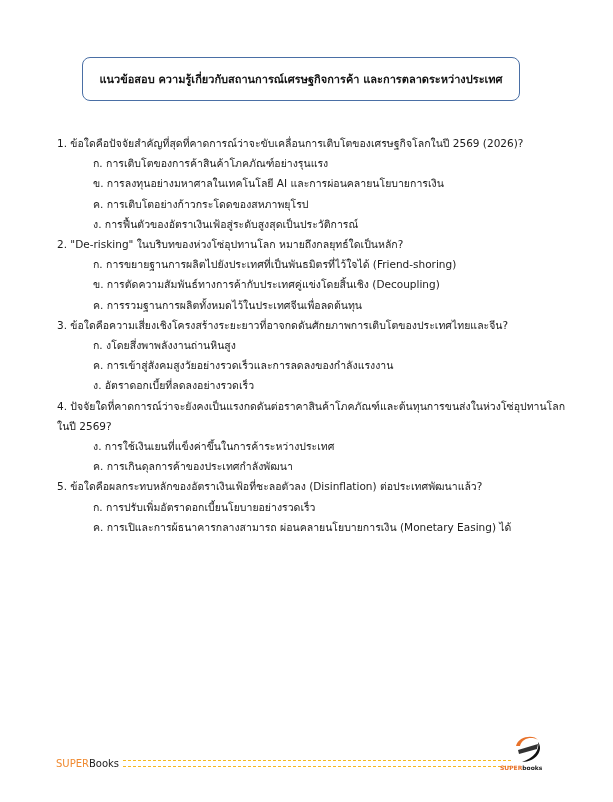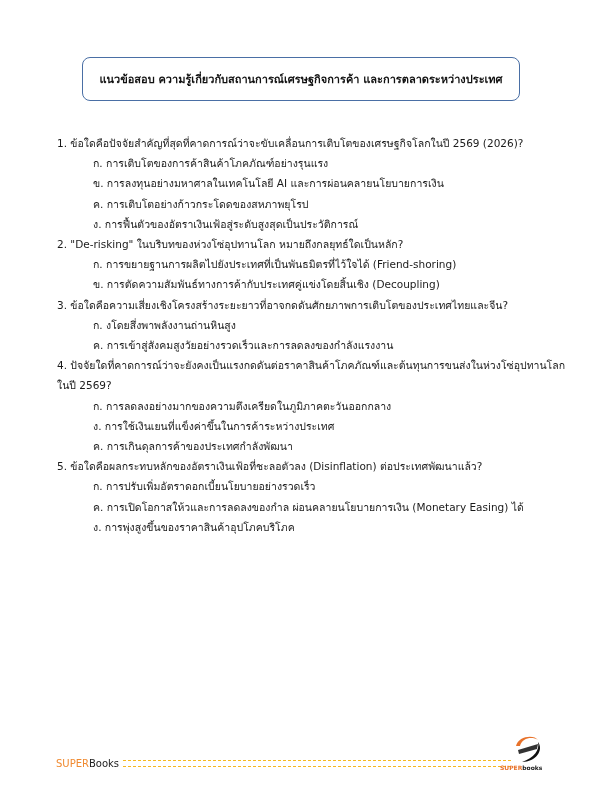--- a/index.html
+++ b/index.html
@@ -45,37 +45,37 @@
     <div class="q-text">1. ข้อใดคือปัจจัยสำคัญที่สุดที่คาดการณ์ว่าจะขับเคลื่อนการเติบโตของเศรษฐกิจโลกในปี 2569 (2026)?</div>
     <div class="opt">ก. การเติบโตของการค้าสินค้าโภคภัณฑ์อย่างรุนแรง</div>
     <div class="opt">ข. การลงทุนอย่างมหาศาลในเทคโนโลยี AI และการผ่อนคลายนโยบายการเงิน</div>
     <div class="opt">ค. การเติบโตอย่างก้าวกระโดดของสหภาพยุโรป</div>
     <div class="opt">ง. การฟื้นตัวของอัตราเงินเฟ้อสู่ระดับสูงสุดเป็นประวัติการณ์</div>
   </div>
   <div class="q">
     <div class="q-text">2. "De-risking" ในบริบทของห่วงโซ่อุปทานโลก หมายถึงกลยุทธ์ใดเป็นหลัก?</div>
     <div class="opt">ก. การขยายฐานการผลิตไปยังประเทศที่เป็นพันธมิตรที่ไว้ใจได้ (Friend-shoring)</div>
     <div class="opt">ข. การตัดความสัมพันธ์ทางการค้ากับประเทศคู่แข่งโดยสิ้นเชิง (Decoupling)</div>
+    <div class="opt">ค. การรวมฐานการผลิตทั้งหมดไว้ในประเทศจีนเพื่อลดต้นทุน</div>
   </div>
   <div class="q">
     <div class="q-text">3. ข้อใดคือความเสี่ยงเชิงโครงสร้างระยะยาวที่อาจกดดันศักยภาพการเติบโตของประเทศไทยและจีน?</div>
     <div class="opt">ก. งโดยสึ่งพาพลังงานถ่านหินสูง</div>
     <div class="opt">ค. การเข้าสู่สังคมสูงวัยอย่างรวดเร็วและการลดลงของกำลังแรงงาน</div>
+    <div class="opt">ง. อัตราดอกเบี้ยที่ลดลงอย่างรวดเร็ว</div>
   </div>
   <div class="q">
     <div class="q-text wrap">4. ปัจจัยใดที่คาดการณ์ว่าจะยังคงเป็นแรงกดดันต่อราคาสินค้าโภคภัณฑ์และต้นทุนการขนส่งในห่วงโซ่อุปทานโลก ในปี 2569?</div>
-    <div class="opt">ก. การลดลงอย่างมากของความตึงเครียดในภูมิภาคตะวันออกกลาง</div>
     <div class="opt">ง. การใช้เงินเยนที่แข็งค่าขึ้นในการค้าระหว่างประเทศ</div>
     <div class="opt">ค. การเกินดุลการค้าของประเทศกำลังพัฒนา</div>
   </div>
   <div class="q">
     <div class="q-text">5. ข้อใดคือผลกระทบหลักของอัตราเงินเฟ้อที่ชะลอตัวลง (Disinflation) ต่อประเทศพัฒนาแล้ว?</div>
     <div class="opt">ก. การปรับเพิ่มอัตราดอกเบี้ยนโยบายอย่างรวดเร็ว</div>
-    <div class="opt">ค. การเปิดโอกาสให้วและการลดลงของกำล ผ่อนคลายนโยบายการเงิน (Monetary Easing) ได้</div>
-    <div class="opt">ง. การพุ่งสูงขึ้นของราคาสินค้าอุปโภคบริโภค</div>
+    <div class="opt">ค. การเปิและการผ้ธนาคารกลางสามารถ ผ่อนคลายนโยบายการเงิน (Monetary Easing) ได้</div>
   </div>
 </div>
 
 <div class="footer">
   <span class="brand-super">SUPER</span>
   <span class="brand-books">Books</span>
   <span class="dashes"></span>
 </div>
 
 <div class="logo">

